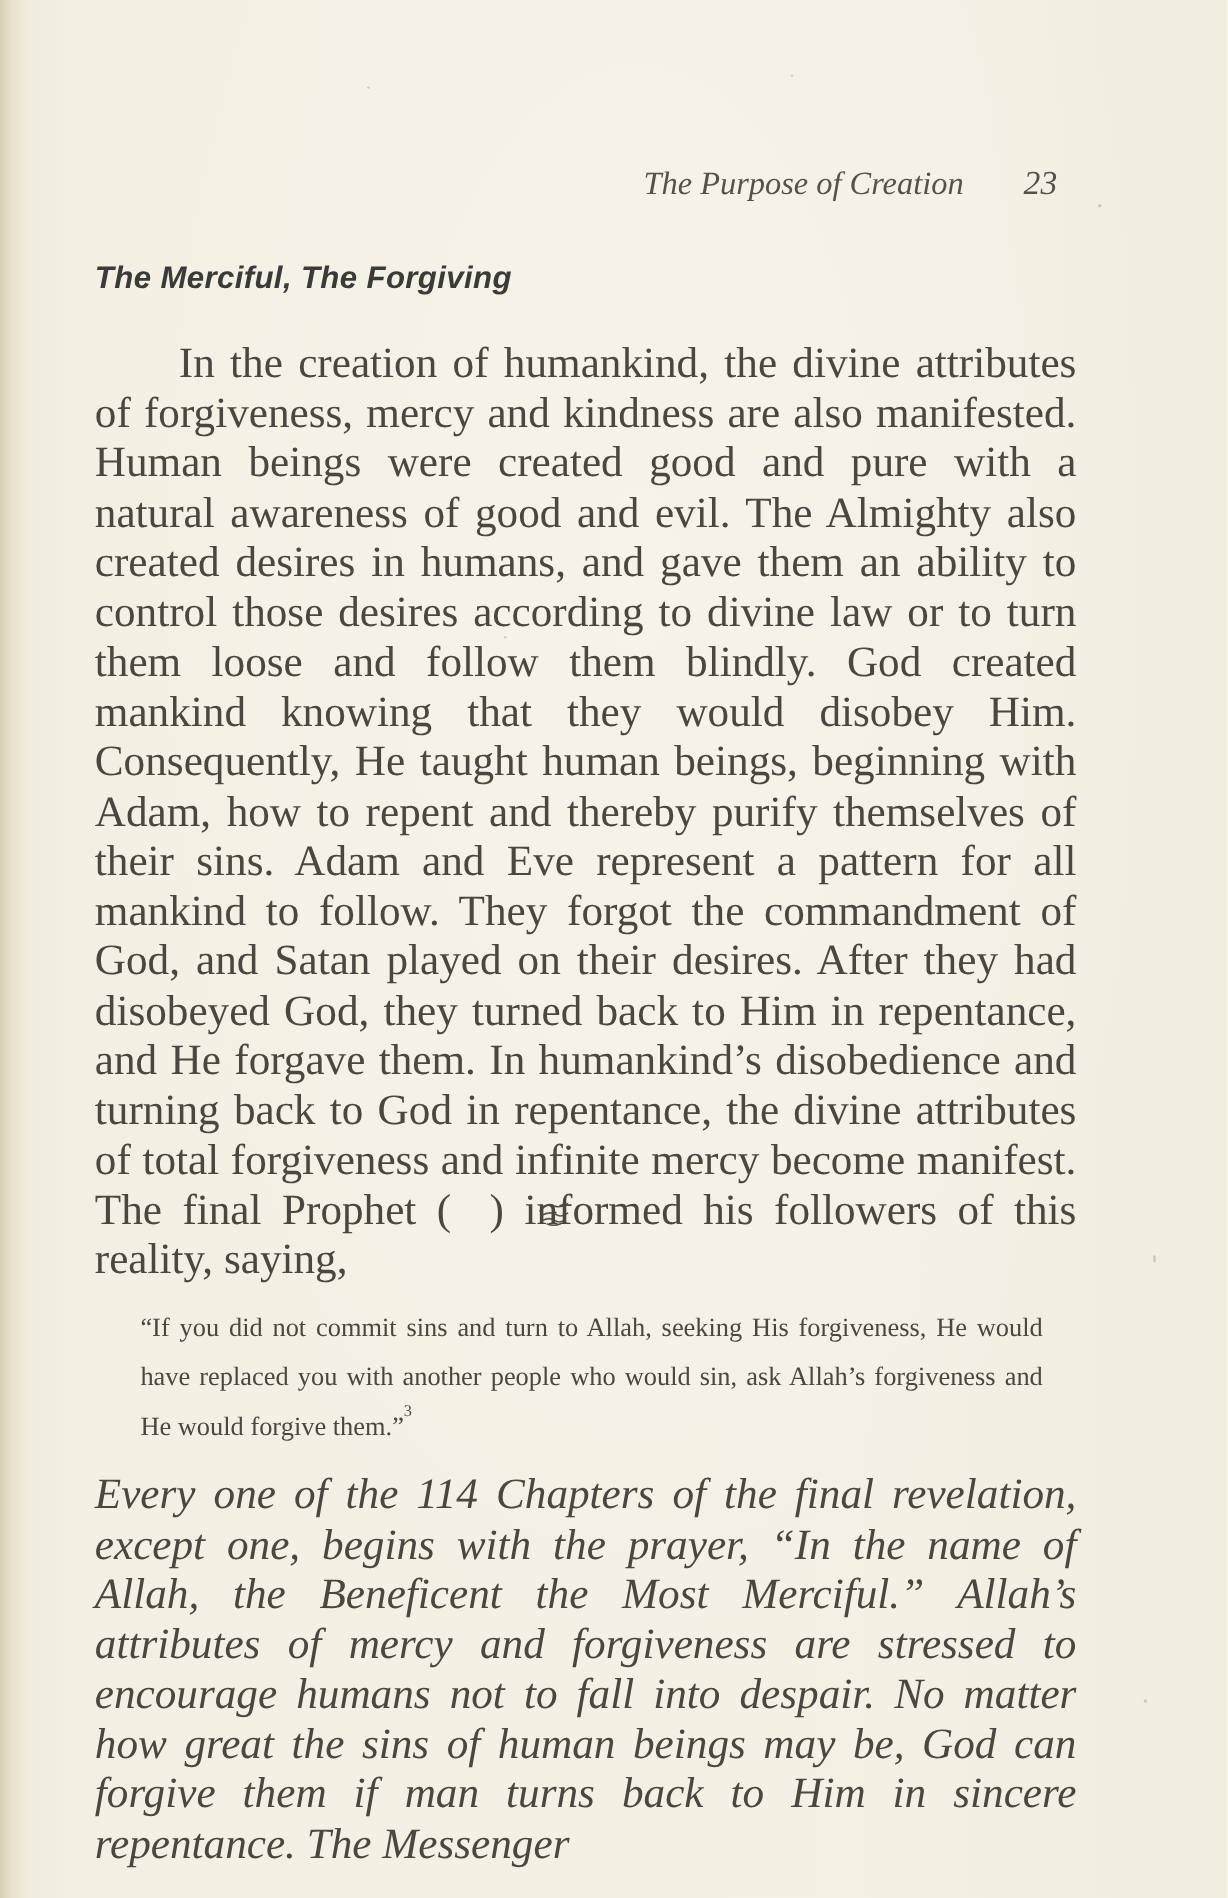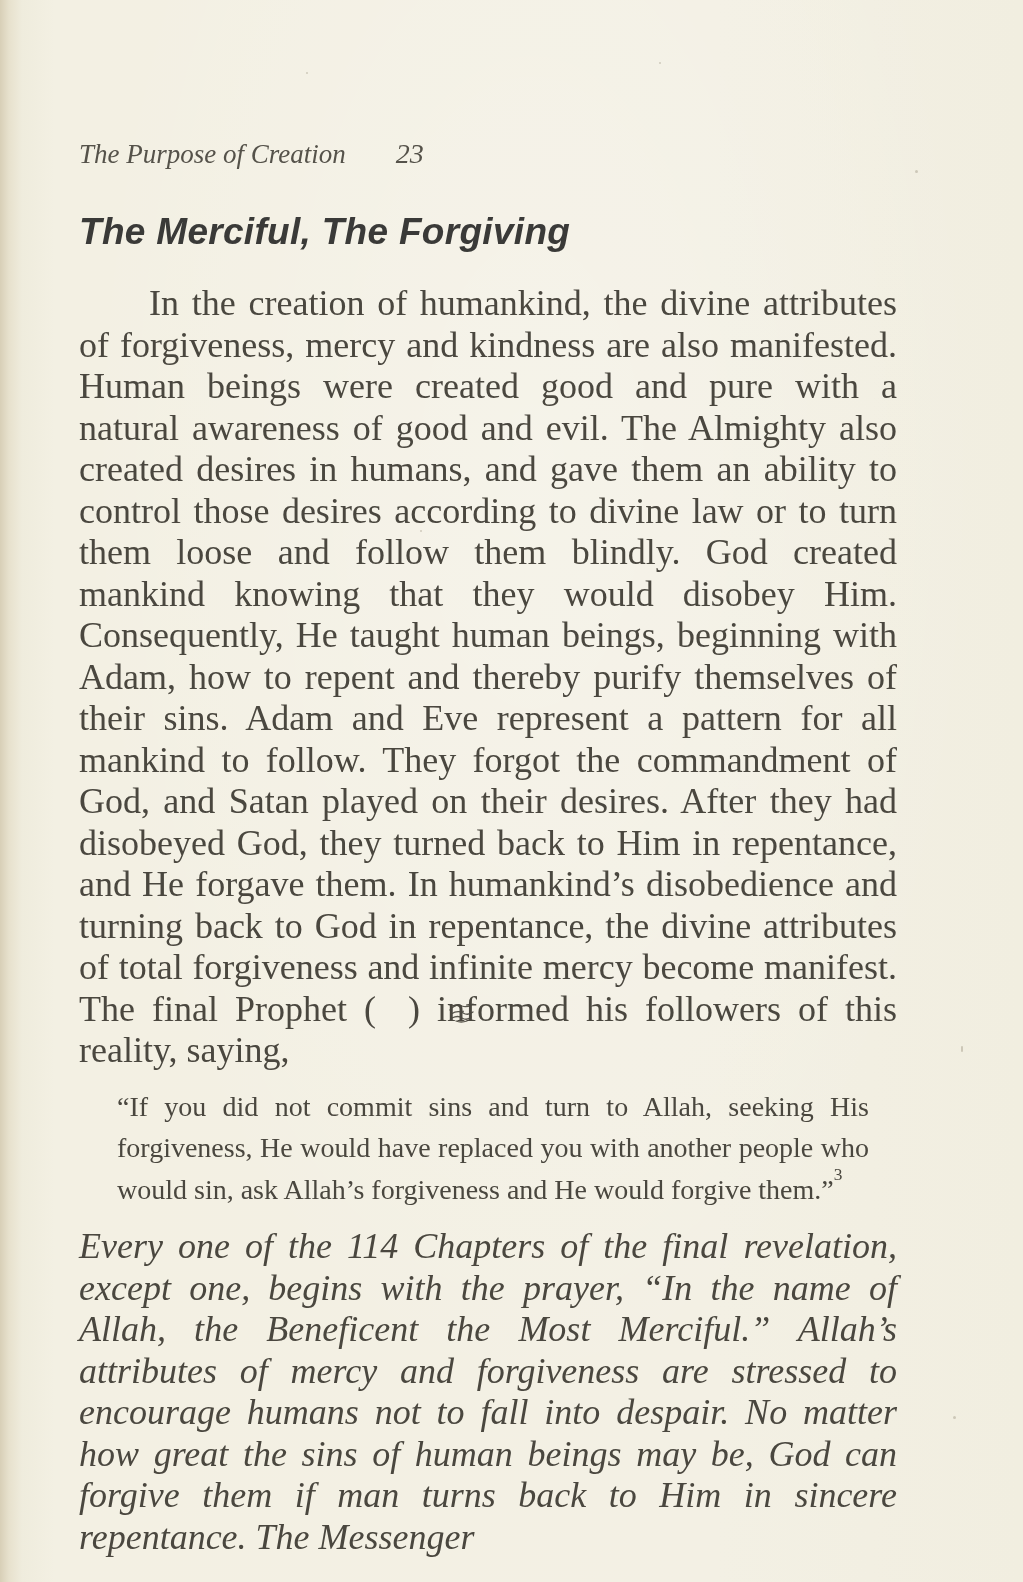--- a/index.html
+++ b/index.html
@@ -16,55 +16,56 @@
       radial-gradient(ellipse at 52% 30%, rgba(255,255,255,0.22), rgba(255,255,255,0) 62%),
       linear-gradient(90deg, #d8cfb7 0px, #e7e1cd 9px, #efecdd 22px, #f3f0e3 55px, #f3f0e4 70%, #f1eee0 100%);
   }
   .column {
     position: absolute;
     left: 79px; top: 0;
     width: 818px;
   }
   .running-header {
     margin-top: 138px;
+    text-align: right;
     padding-right: 16px;
     font-style: italic;
     font-size: 27px;
     line-height: 31px;
     color: #55524a;
     white-space: nowrap;
   }
   .running-header .rh-page {
     display: inline-block;
     margin-left: 50px;
     font-size: 28px;
   }
   .section-title {
     margin: 42px 0 0 0;
     font-family: "Liberation Sans", sans-serif;
     font-weight: bold;
     font-style: italic;
-    font-size: 37px;
+    font-size: 26px;
     line-height: 40px;
     letter-spacing: 0.3px;
     color: #3a3a38;
   }
   .body-para {
     margin: 0;
     font-size: 36px;
     line-height: 41.5px;
     text-align: justify;
     color: #4a473f;
   }
   .para-1 { margin-top: 31px; text-indent: 70px; }
   .para-2 { margin-top: 16px; font-style: italic; }
   .hadith-quote {
     display: block;
     margin: 14px 28px 0 38px;
-    font-size: 28px;
+    font-size: 22px;
     line-height: 41.5px;
     text-align: justify;
     color: #4a473f;
   }
   sup.fn-ref {
     font-size: 0.62em;
     line-height: 0;
     position: relative;
     top: -0.5em;
   }

